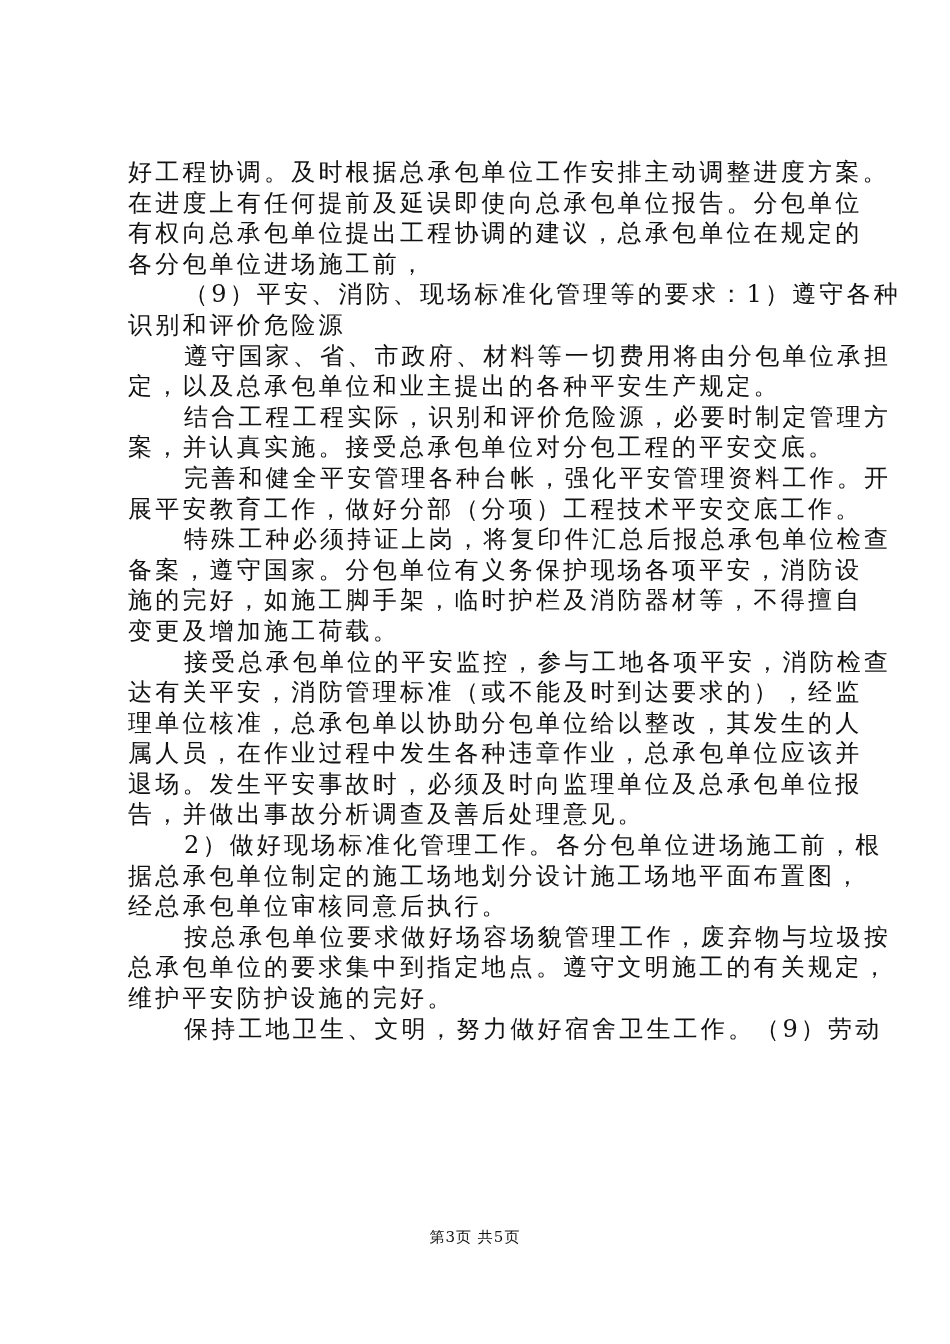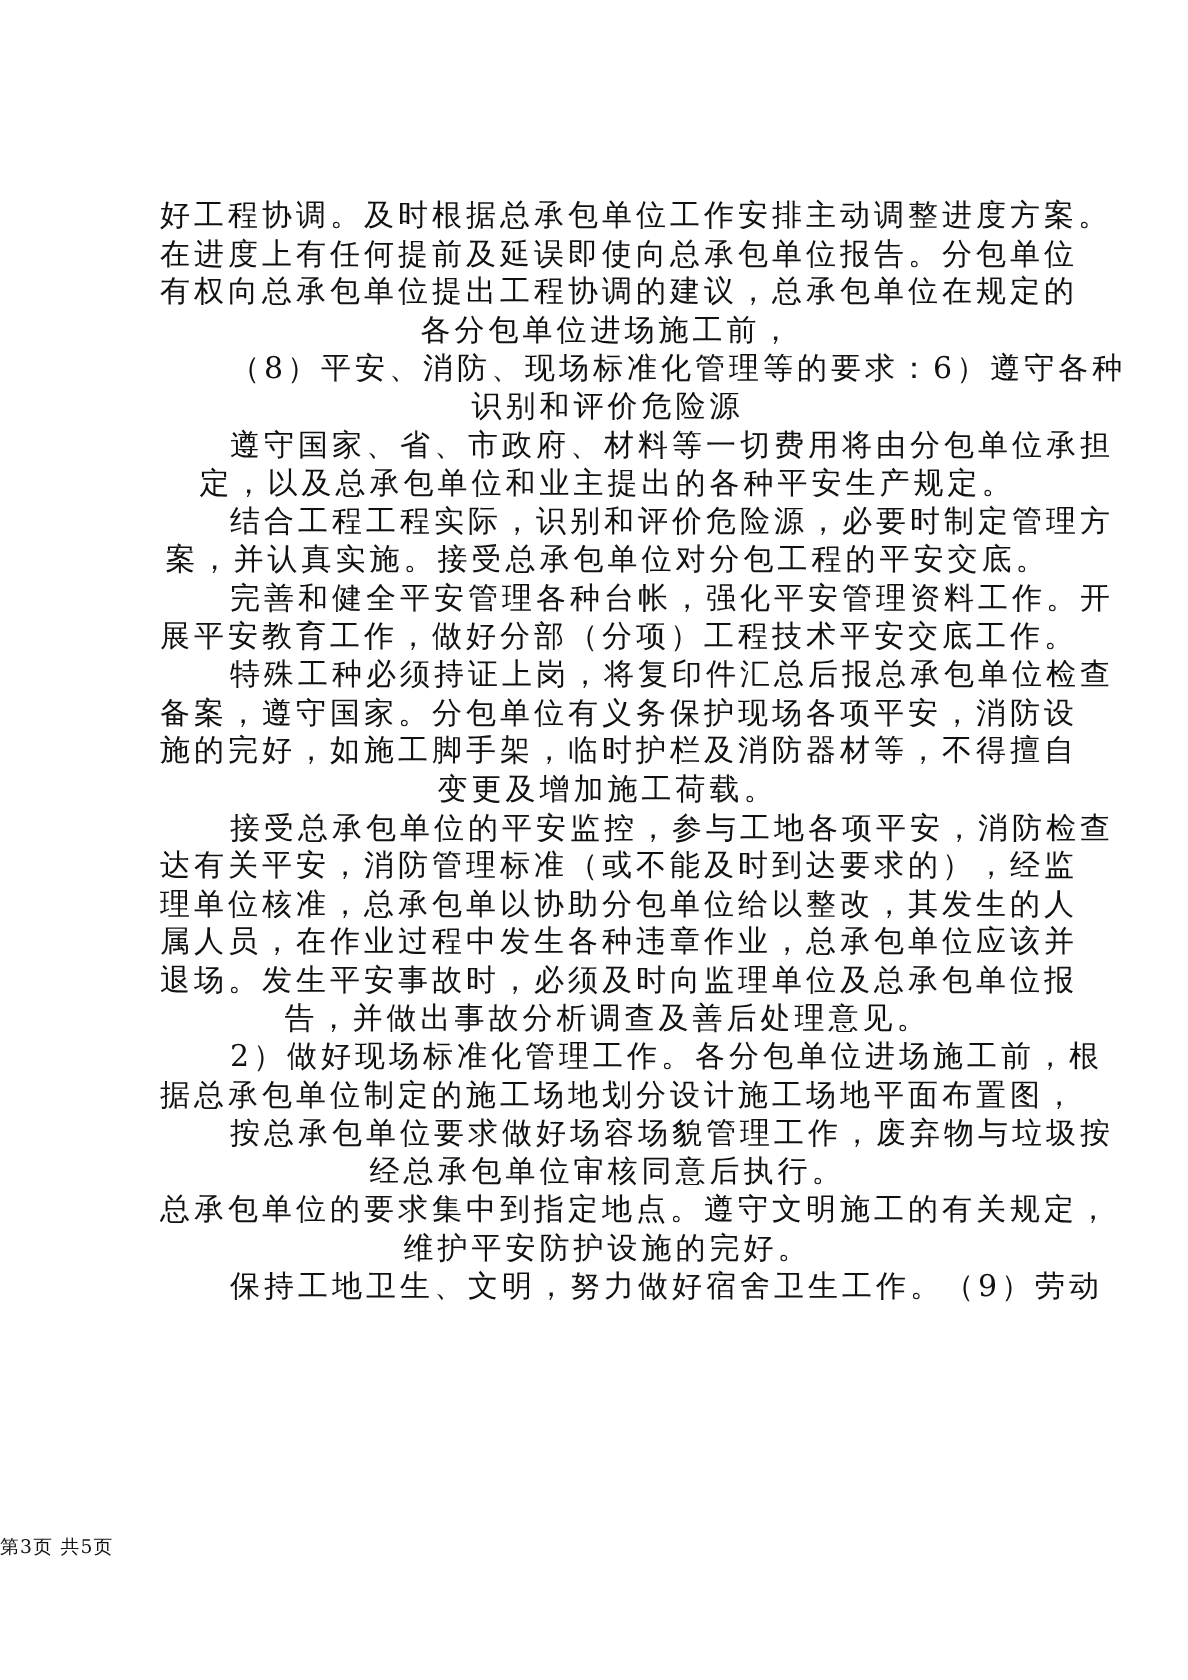--- a/index.html
+++ b/index.html
@@ -1,54 +1,54 @@
 <!DOCTYPE html>
 <html><head>
 <meta charset="utf-8">
 <style>
   html, body { margin: 0; padding: 0; background: #ffffff; }
   body { width: 950px; height: 1344px; position: relative; overflow: hidden;
          font-family: "DejaVu Serif", "Liberation Serif", serif; color: #111111; }
   .page { position: absolute; left: 0; top: 0; width: 950px; height: 1344px; background: #ffffff; }
   .body-text { position: absolute; left: 128px; top: 157px; width: 716px; }
   .line { height: 30.6px; line-height: 30.6px; font-size: 24px; white-space: nowrap;
-          letter-spacing: 3.2px; text-align: center; }
+          letter-spacing: 3.2px; }
   .indent { padding-left: 56px; }
-  .footer { position: absolute; left: 0; width: 950px; top: 1228px; 
+  .footer { position: absolute; left: 0; width: 950px; top: 1228px; text-align: center;
             font-size: 15px; letter-spacing: 1px; color: #111; }
 </style>
 </head>
 <body>
 
 <div class="page">
   <div class="body-text" id="body-text">
       <div class="line">好工程协调。及时根据总承包单位工作安排主动调整进度方案。</div>
       <div class="line">在进度上有任何提前及延误即使向总承包单位报告。分包单位</div>
       <div class="line">有权向总承包单位提出工程协调的建议，总承包单位在规定的</div>
       <div class="line">各分包单位进场施工前，</div>
-      <div class="line indent">（8）平安、消防、现场标准化管理等的要求：6）遵守各种</div>
+      <div class="line indent">（9）平安、消防、现场标准化管理等的要求：1）遵守各种</div>
       <div class="line">识别和评价危险源</div>
       <div class="line indent">遵守国家、省、市政府、材料等一切费用将由分包单位承担</div>
       <div class="line">定，以及总承包单位和业主提出的各种平安生产规定。</div>
       <div class="line indent">结合工程工程实际，识别和评价危险源，必要时制定管理方</div>
       <div class="line">案，并认真实施。接受总承包单位对分包工程的平安交底。</div>
       <div class="line indent">完善和健全平安管理各种台帐，强化平安管理资料工作。开</div>
       <div class="line">展平安教育工作，做好分部（分项）工程技术平安交底工作。</div>
       <div class="line indent">特殊工种必须持证上岗，将复印件汇总后报总承包单位检查</div>
       <div class="line">备案，遵守国家。分包单位有义务保护现场各项平安，消防设</div>
       <div class="line">施的完好，如施工脚手架，临时护栏及消防器材等，不得擅自</div>
       <div class="line">变更及增加施工荷载。</div>
       <div class="line indent">接受总承包单位的平安监控，参与工地各项平安，消防检查</div>
       <div class="line">达有关平安，消防管理标准（或不能及时到达要求的），经监</div>
       <div class="line">理单位核准，总承包单以协助分包单位给以整改，其发生的人</div>
       <div class="line">属人员，在作业过程中发生各种违章作业，总承包单位应该并</div>
       <div class="line">退场。发生平安事故时，必须及时向监理单位及总承包单位报</div>
       <div class="line">告，并做出事故分析调查及善后处理意见。</div>
       <div class="line indent">2）做好现场标准化管理工作。各分包单位进场施工前，根</div>
       <div class="line">据总承包单位制定的施工场地划分设计施工场地平面布置图，</div>
+      <div class="line">经总承包单位审核同意后执行。</div>
       <div class="line indent">按总承包单位要求做好场容场貌管理工作，废弃物与垃圾按</div>
-      <div class="line">经总承包单位审核同意后执行。</div>
       <div class="line">总承包单位的要求集中到指定地点。遵守文明施工的有关规定，</div>
       <div class="line">维护平安防护设施的完好。</div>
       <div class="line indent">保持工地卫生、文明，努力做好宿舍卫生工作。（9）劳动</div>
     </div>
   <div class="footer">第3页 共5页</div>
 </div>
 
 </body></html>

